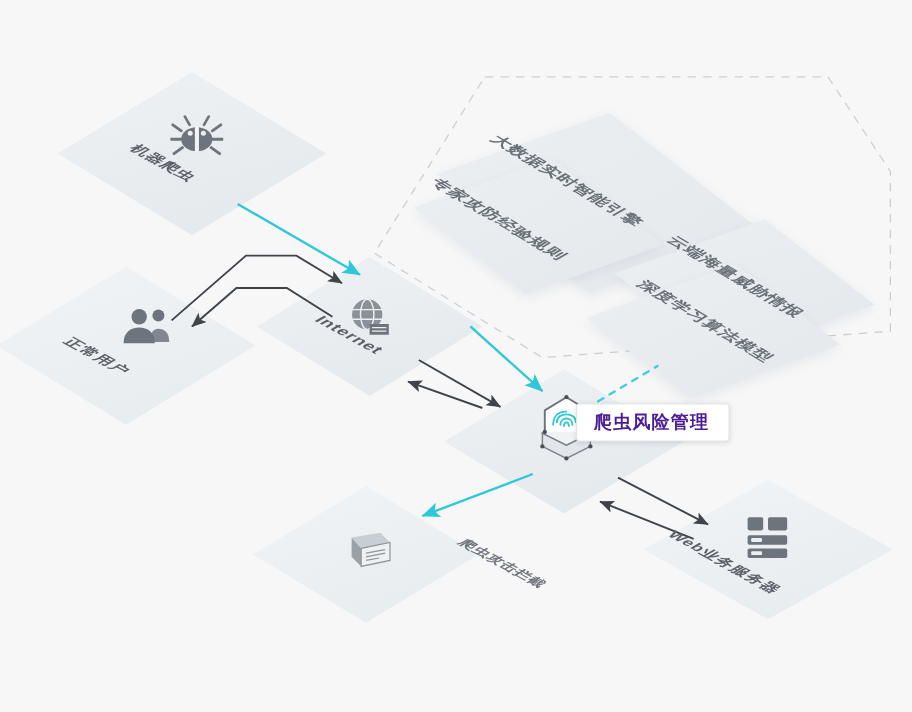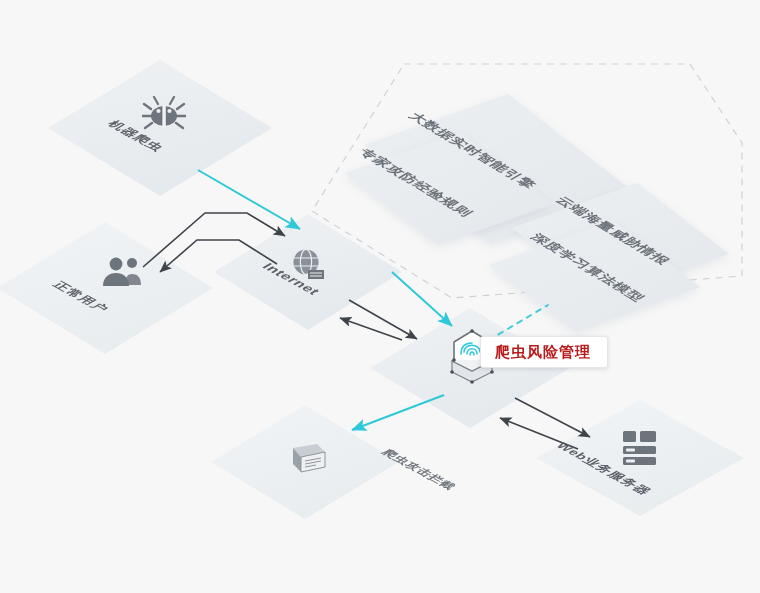--- a/index.html
+++ b/index.html
@@ -40,21 +40,21 @@
   #callout{
     position:absolute;
     left:480px;top:336px;
     height:30px;
     display:flex;align-items:center;
     padding:0 16px 0 14px;
     background:#ffffff;
     border:1px solid #e3e6e9;
     border-radius:3px;
     box-shadow:0 1px 4px rgba(60,70,85,.16);
-    color:#b91c1c;
+    color:#4c1d95;
     font-size:15px;
     font-weight:700;
     letter-spacing:1px;
     z-index:40;
   }
   .ico{position:absolute;z-index:25;}
 </style>
 </head>
 <body style="background: rgb(247, 247, 247);">
 

